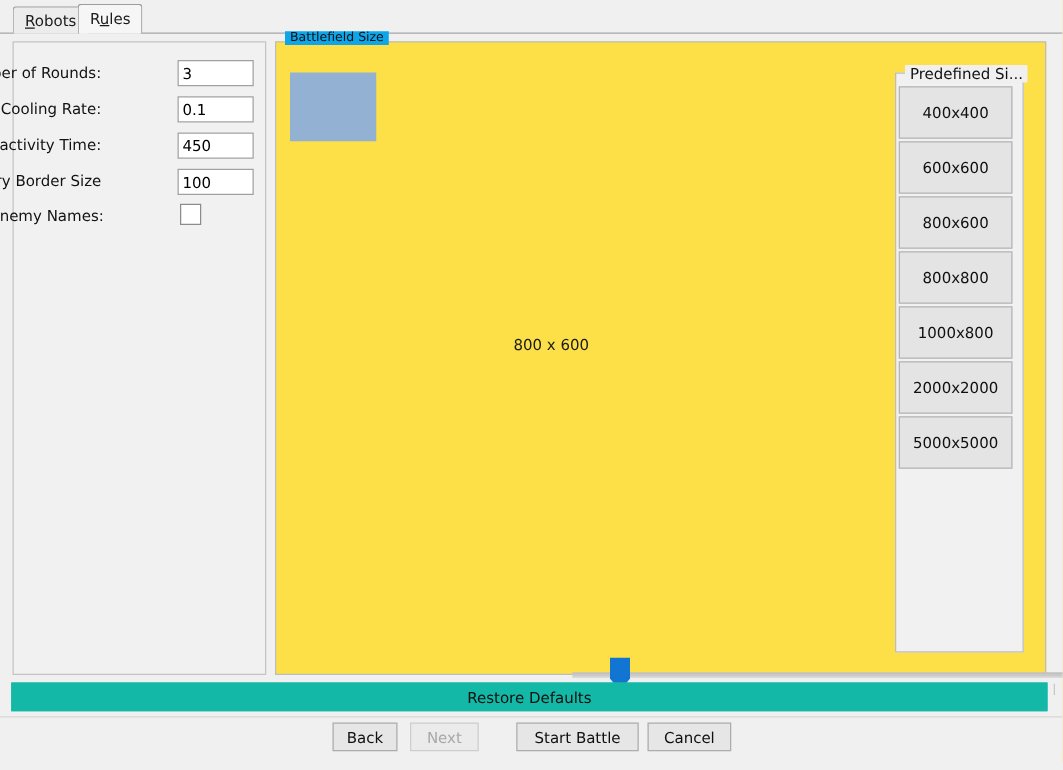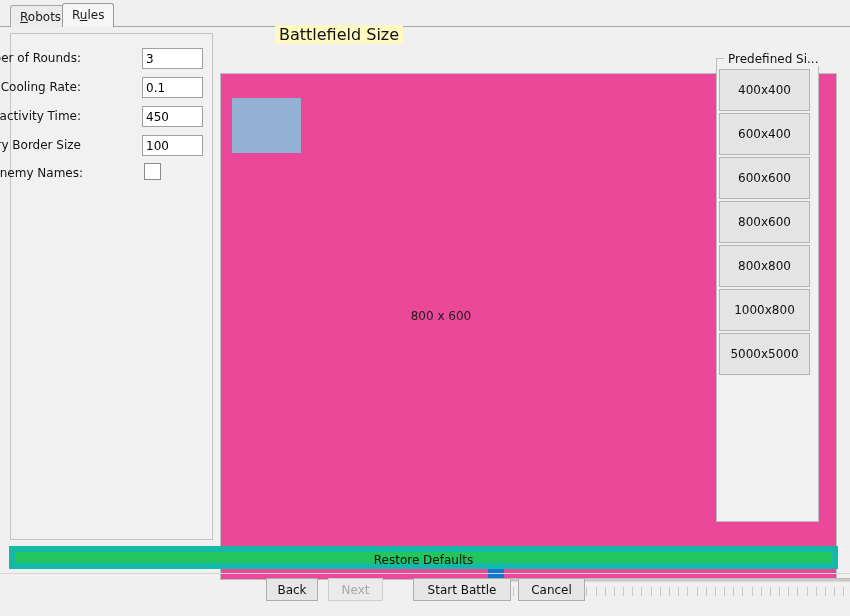--- a/index.html
+++ b/index.html
@@ -98,33 +98,31 @@
     border: 1px solid #8c8c8c;
     cursor: default;
   }
 
   
   #bf-group {
     position: absolute;
     left: 220px; top: 33px;
     width: 617px; height: 507px;
     border: 1px solid #bdbdbd;
-    background: #ec4899;
-    margin-top: 40px;
+    background: #fde047;
   }
   #bf-legend {
     position: absolute;
     left: 228px; top: 25px;
-    background: #fef9c3;
+    background: #0ea5e9;
     padding: 0 4px;
-    font-size: 16px;
+    font-size: 10px;
     color: #111;
     z-index: 4;
     white-space: nowrap;
-    margin-left: 47px;
   }
   #bf-preview {
     position: absolute;
     left: 11px; top: 24px;
     width: 69px; height: 55px;
     background: #93b1d2;
   }
   #bf-sizetext {
     position: absolute;
     left: 0; top: 235px;
@@ -202,22 +200,22 @@
     color: #101010;
     cursor: pointer;
     padding: 0;
   }
 
   
   #restore-btn {
     position: absolute;
     left: 9px; top: 546px;
     width: 829px; height: 23px;
-    background: #22c55e;
-    border: 6px solid #14b8a6;
+    background: #14b8a6;
+    border: 4px solid #14b8a6;
     font-family: "DejaVu Sans", "Liberation Sans", sans-serif;
     font-size: 12px;
     color: #101010;
     cursor: pointer;
   }
   #sep {
     position: absolute;
     left: 0; top: 573px;
     width: 850px; height: 1px;
     background: #d5d5d5;
@@ -338,25 +336,25 @@
           <path d="M0 0 H16 V17 L8 26 L0 17 Z" fill="#1175d1"></path>
         </svg>
       </div>
     </div>
   </div>
   <div id="bf-legend">Battlefield Size</div>
 
   <div id="pre-group">
     <div id="pre-list">
         <button class="pre-btn">400x400</button>
-        <button class="pre-btn">600x400</button>
         <button class="pre-btn">600x600</button>
         <button class="pre-btn">800x600</button>
         <button class="pre-btn">800x800</button>
         <button class="pre-btn">1000x800</button>
+        <button class="pre-btn">2000x2000</button>
         <button class="pre-btn">5000x5000</button>
       </div>
   </div>
   <div id="pre-legend">Predefined Si...</div>
 
   <button id="restore-btn">Restore Defaults</button>
   <div id="sep"></div>
 
   <div id="btn-row">
       <button class="act-btn" style="left: 266px; width: 52px;">Back</button>

